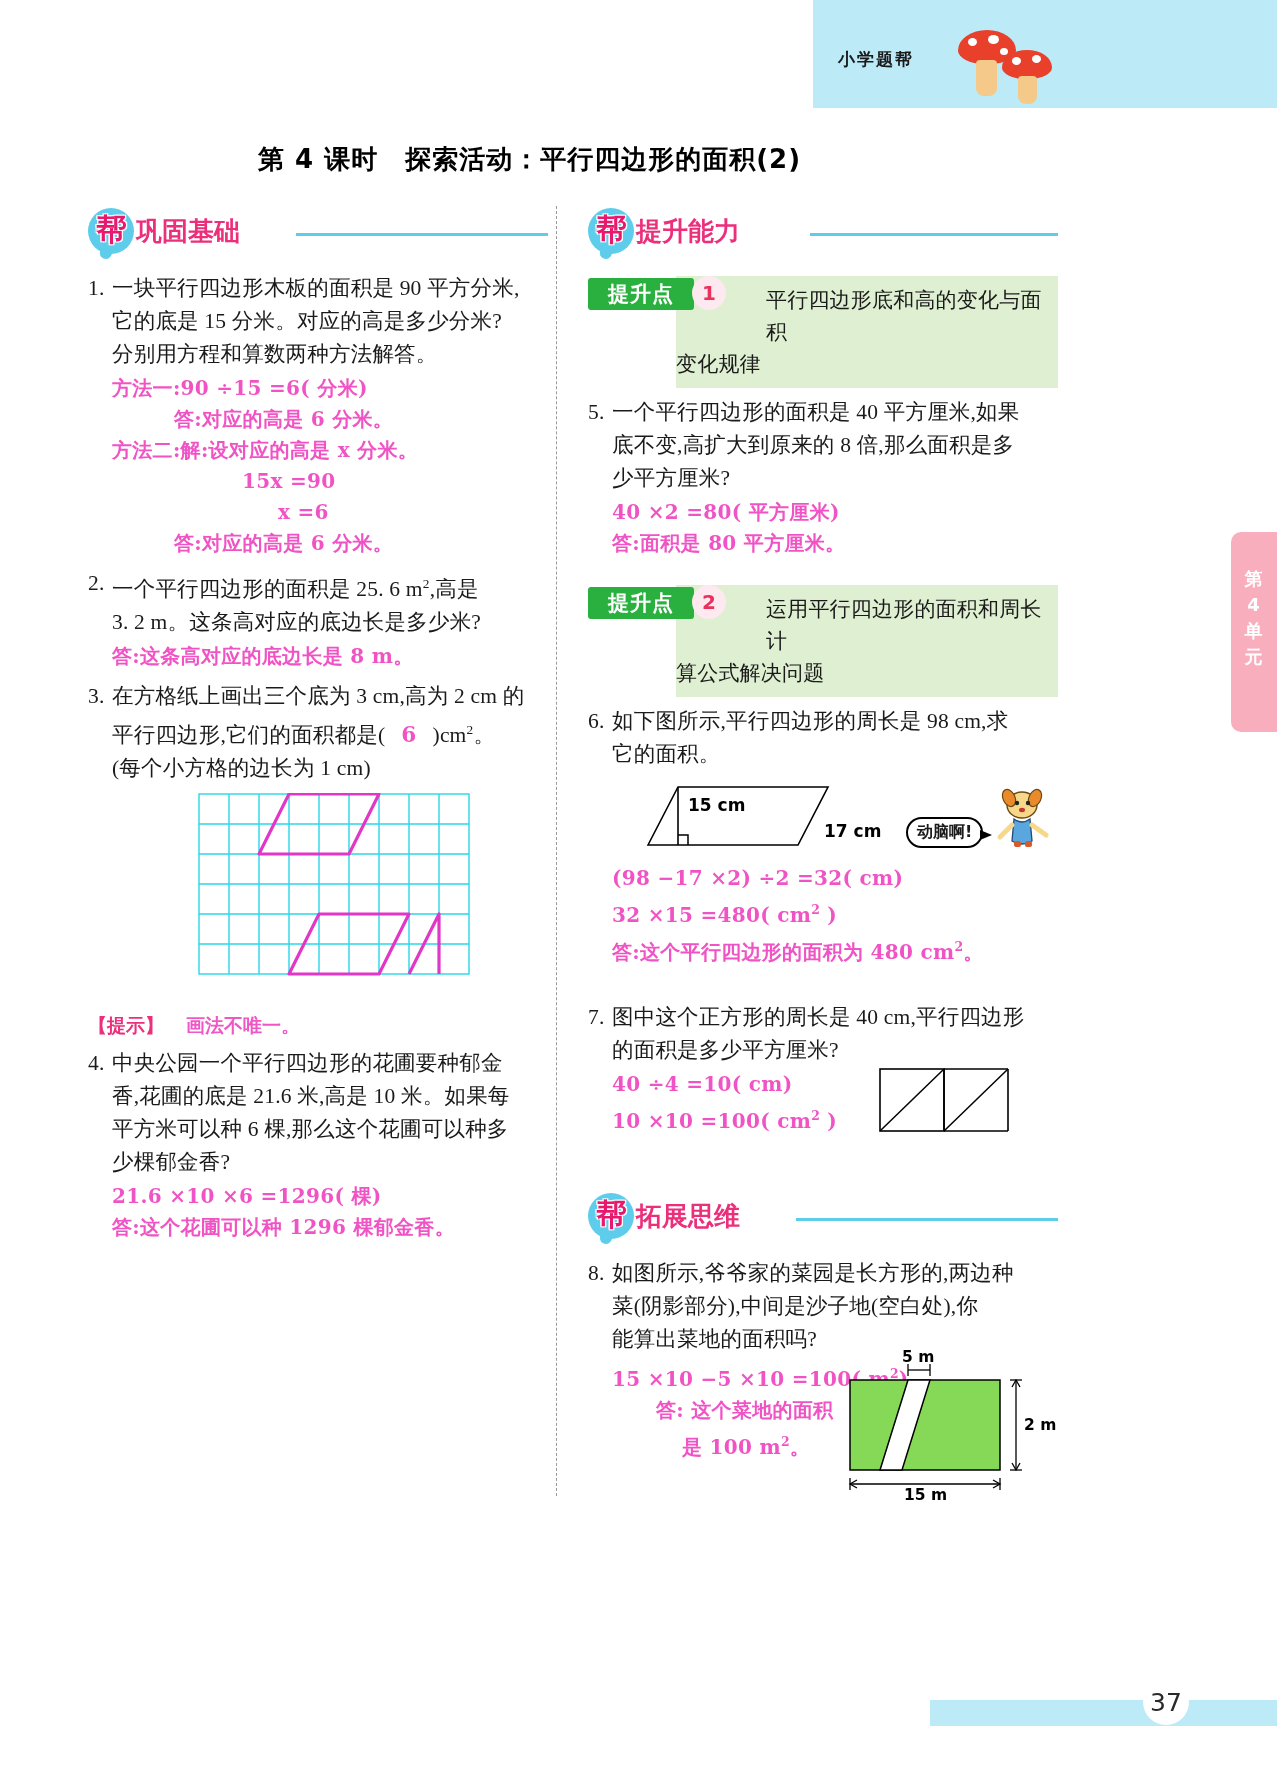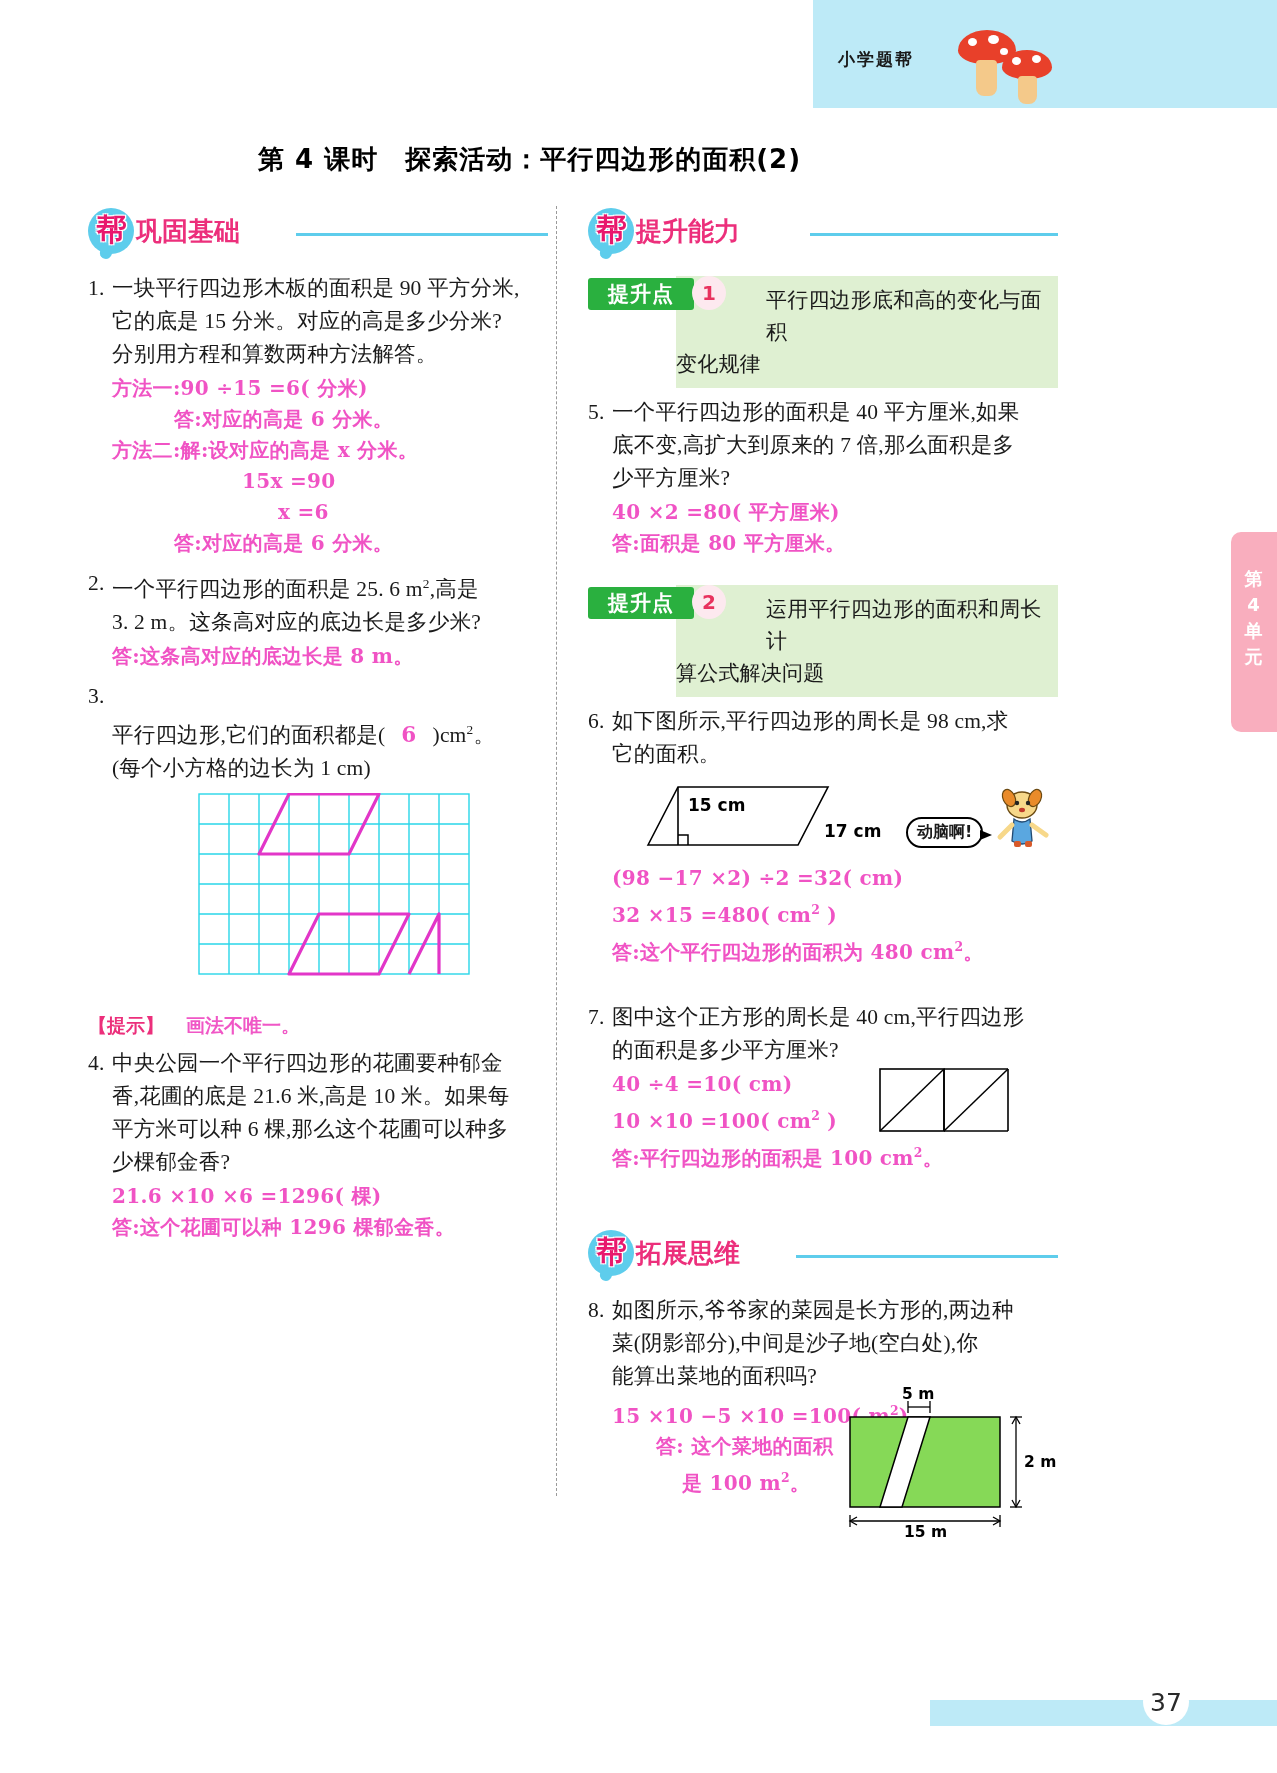--- a/index.html
+++ b/index.html
@@ -138,21 +138,21 @@
       <span>3. 2 m。这条高对应的底边长是多少米?</span>
     </span>
   </div>
   <div class="ans ind">
     <div class="sm">答:这条高对应的底边长是 8 m。</div>
   </div>
 
   <div class="q">
     <span class="num">3.</span>
     <span class="body">
-      <br>
+      <span>在方格纸上画出三个底为 3 cm,高为 2 cm 的</span><br>
       <span>平行四边形,它们的面积都是(</span><span class="blank" style="padding:0 16px">6</span><span>)cm</span><sup>2</sup><span>。</span><br>
       <span>(每个小方格的边长为 1 cm)</span>
     </span>
   </div>
 
   <div class="fig" style="margin:8px 0 0 110px;">
     <svg width="300" height="210" viewBox="0 0 300 210">
       <g stroke="#29d6e8" stroke-width="1.4" fill="none">
         <rect x="1" y="1" width="270" height="180"></rect>
         <line x1="31" y1="1" x2="31" y2="181"></line>
@@ -214,21 +214,21 @@
     <div class="tip-bg">
       <div>平行四边形底和高的变化与面积</div>
       <div style="margin-left:-90px;padding-left:0">变化规律</div>
     </div>
   </div>
 
   <div class="q">
     <span class="num">5.</span>
     <span class="body">
       <span>一个平行四边形的面积是 40 平方厘米,如果</span><br>
-      <span>底不变,高扩大到原来的 7 倍,那么面积是多</span><br>
+      <span>底不变,高扩大到原来的 8 倍,那么面积是多</span><br>
       <span>少平方厘米?</span>
     </span>
   </div>
   <div class="ans ind">
     <div>40 ×2 =80( 平方厘米)</div>
     <div class="sm">答:面积是 80 平方厘米。</div>
   </div>
 
   <div class="tip" style="margin-top:26px">
     <div class="tip-tag">
@@ -291,23 +291,20 @@
       <span>的面积是多少平方厘米?</span>
     </span>
   </div>
 
   <div style="position:relative;">
     <div class="ans ind">
       <div>40 ÷4 =10( cm)</div>
       <div>
         <span>10 ×10 =100( cm</span><sup>2</sup><span> )</span>
       </div>
-      <div class="sm">
-        <span>答:平行四边形的面积是 100 cm</span><sup>2</sup><span>。</span>
-      </div>
     </div>
 
     <svg width="180" height="72" viewBox="0 0 180 72" style="position:absolute;left:290px;top:-4px">
       <rect x="2" y="4" width="64" height="62" fill="none" stroke="#000" stroke-width="1.6"></rect>
       <line x1="66" y1="4" x2="130" y2="4" stroke="#000" stroke-width="1.6"></line>
       <line x1="66" y1="66" x2="130" y2="66" stroke="#000" stroke-width="1.6"></line>
       <line x1="66" y1="4" x2="66" y2="66" stroke="#000" stroke-width="1.6"></line>
       <line x1="130" y1="4" x2="130" y2="66" stroke="#000" stroke-width="1.6"></line>
       <line x1="2" y1="66" x2="66" y2="4" stroke="#000" stroke-width="1.5"></line>
       <line x1="66" y1="66" x2="130" y2="4" stroke="#000" stroke-width="1.5"></line>

